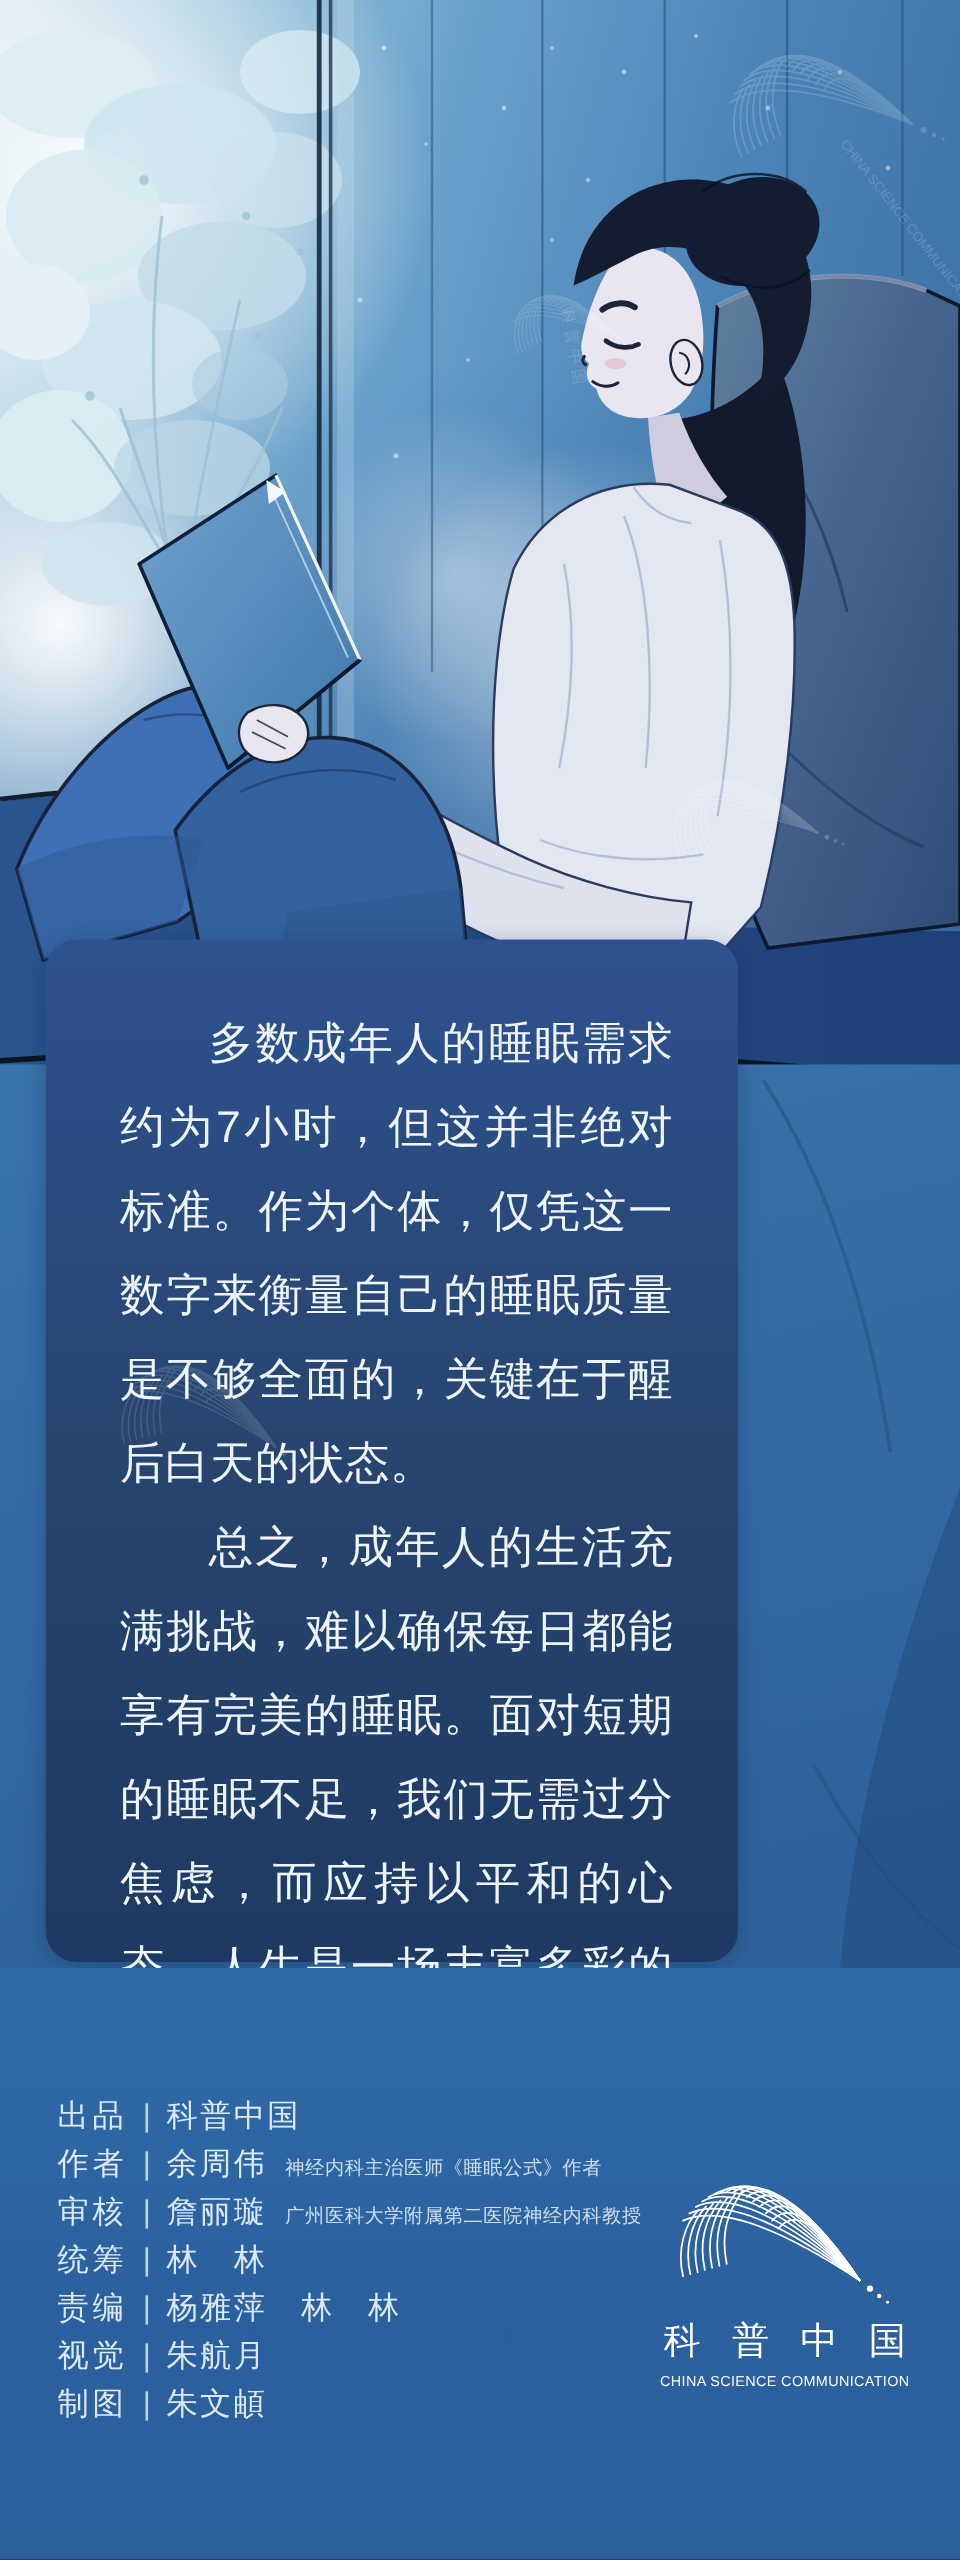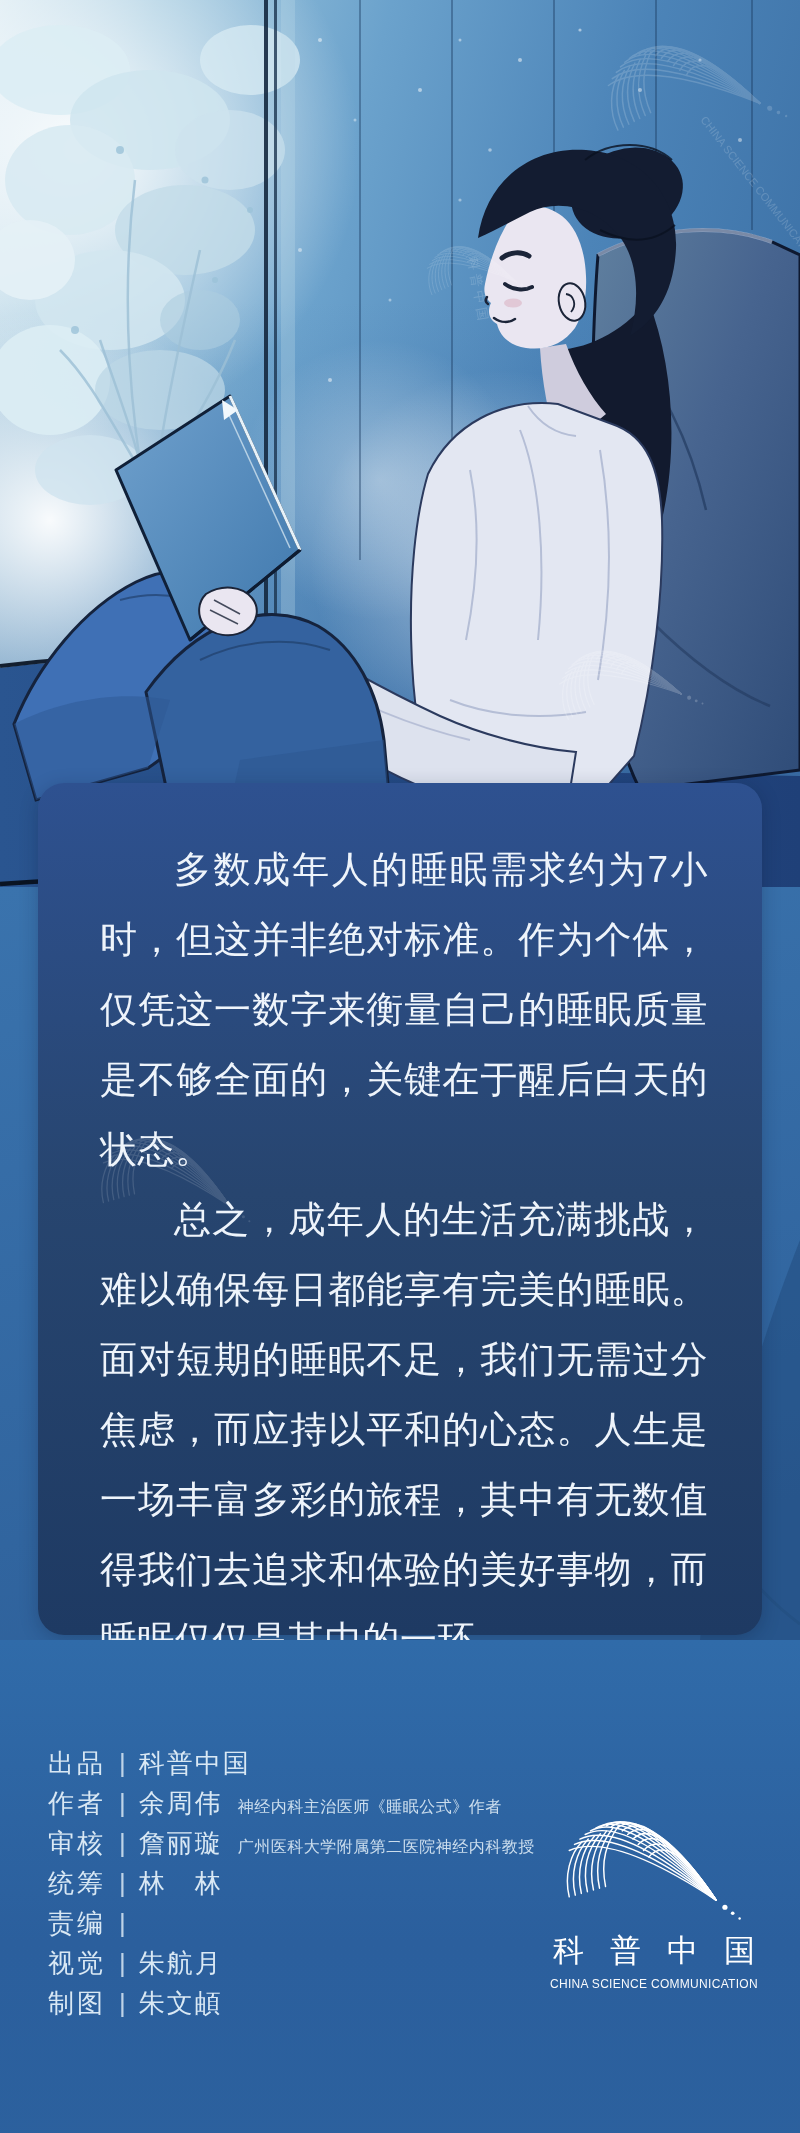--- a/index.html
+++ b/index.html
@@ -4,21 +4,21 @@
 <style>
   html,body{margin:0;padding:0;background:#10263f;}
   .poster{
     position:relative;width:800px;height:2133px;overflow:hidden;
     font-family:"Liberation Sans","DejaVu Sans",sans-serif;
     background:#2e69a8;margin:0 auto;
   }
   .scene{position:absolute;left:0;top:0;display:block;}
   
   .text-card{
-    position:absolute;left:38px;top:783px;width:724px;height:852px;
+    position:absolute;left:38px;top:783px;width:577px;height:852px;
     border-radius:26px;box-sizing:border-box;padding:52px 54px 0 62px;
     background:linear-gradient(180deg,#2e5190 0%,#27456f 48%,#1e3a63 100%);
     box-shadow:0 4px 18px rgba(10,25,50,.25);
   }
   .text-card p{
     margin:0;color:#eef4fb;font-size:37px;line-height:70px;
     text-indent:2em;letter-spacing:.5px;text-align:justify;
   }
   .card-watermark{position:absolute;left:58px;top:330px;opacity:.13;color:#fff;}
   
@@ -402,20 +402,21 @@
       </div>
       <div class="credit-row">
         <span class="c-label">统筹</span>
         <span class="c-sep">|</span>
         <span class="c-name">林　林</span>
         <span class="c-note"></span>
       </div>
       <div class="credit-row">
         <span class="c-label">责编</span>
         <span class="c-sep">|</span>
+        <span class="c-name">杨雅萍　林　林</span>
         <span class="c-note"></span>
       </div>
       <div class="credit-row">
         <span class="c-label">视觉</span>
         <span class="c-sep">|</span>
         <span class="c-name">朱航月</span>
         <span class="c-note"></span>
       </div>
       <div class="credit-row">
         <span class="c-label">制图</span>

